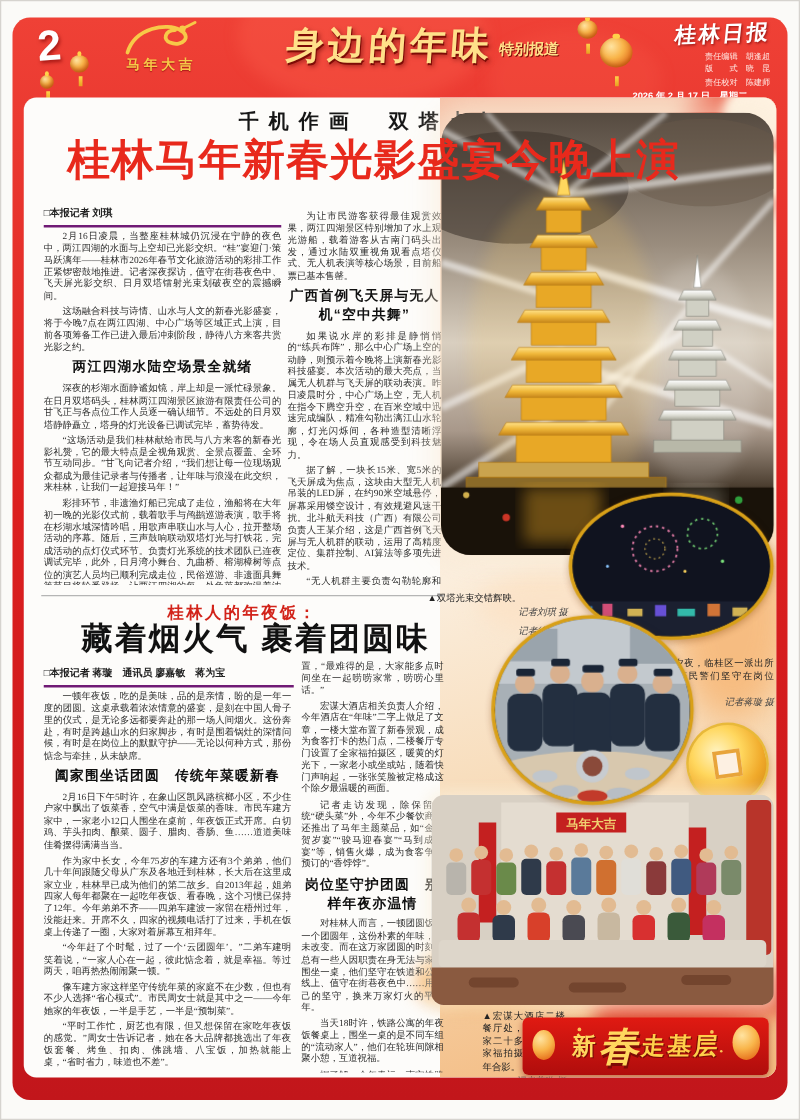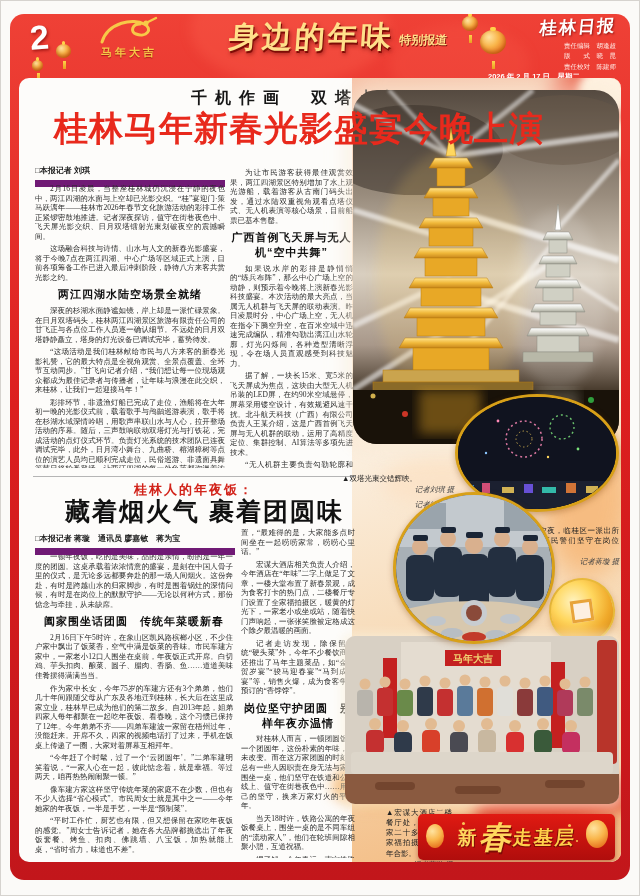--- a/index.html
+++ b/index.html
@@ -26,35 +26,35 @@
   .btitle{position:absolute;left:188px;top:8px;width:280px;text-align:center;white-space:nowrap;}
   .btitle .main{font:900 30px/1 "Liberation Serif",serif;color:#ffe08a;letter-spacing:3px;
         text-shadow:1px 2px 0 #7e0c06,2px 3px 4px rgba(90,0,0,.6);transform:skewX(-4deg);display:inline-block;}
   .btitle .tag{font:700 12px/1 "Liberation Sans",sans-serif;color:#ffe08a;margin-left:5px;
         text-shadow:1px 1px 0 #7e0c06;display:inline-block;transform:skewX(-4deg) translateY(-3px);}
   .masthead{position:absolute;left:502px;top:5px;width:104px;text-align:right;
         font:900 17px/1 "Liberation Serif",serif;color:#fff;letter-spacing:2px;
         transform:skewX(-8deg) rotate(-2deg);text-shadow:1px 1px 2px rgba(110,0,0,.7);}
   .credits{position:absolute;left:498px;top:27px;width:108px;text-align:right;
         font:400 6.5px/1.6 "Liberation Sans",sans-serif;color:#ffe9e4;}
-  .bdate{position:absolute;left:478px;top:59px;width:128px;text-align:left;
+  .bdate{position:absolute;left:478px;top:59px;width:128px;text-align:center;
         font:700 7.5px/1 "Liberation Sans",sans-serif;color:#fff;}
   
   .panel{position:absolute;left:19px;top:78px;width:602px;height:784px;background:#fdfcfa;
          border-radius:10px;overflow:hidden;}
   .backdrop{position:absolute;left:333px;top:0;width:269px;height:784px;
      background:linear-gradient(165deg,#f6c2a8 0%,#f9e2cc 22%,#fbeedd 45%,#f7d9b4 70%,#f3b97e 100%);}
   .blob{position:absolute;border-radius:50%;}
   
   .kicker1{position:absolute;left:40px;top:12px;width:480px;text-align:center;
       font:900 16px/1 "Liberation Sans",sans-serif;color:#161616;letter-spacing:8px;}
   .headline1{position:absolute;left:6px;top:32px;width:548px;text-align:center;
       font:900 34px/1.1 "Liberation Sans",sans-serif;color:#e8291c;letter-spacing:1px;z-index:3;}
   .byline{position:absolute;font:700 8px/1.2 "Liberation Sans",sans-serif;color:#222;
-      border-bottom:7px solid #701a75;padding-bottom:4px;}
+      border-bottom:2px solid #701a75;padding-bottom:4px;}
   .col{position:absolute;font-size:7.5px;line-height:1.27;text-align:justify;color:#2b2b2b;overflow:hidden;}
   .col p{margin:0 0 3px;text-indent:2em;}
   .col .subhead{font:700 11px/1.35 "Liberation Sans",sans-serif;text-align:center;text-indent:0;
       margin:5px 0 4px;color:#101010;letter-spacing:1px;}
   .hr2{position:absolute;left:14px;top:398px;width:322px;border-top:1px solid #b5b5b5;z-index:2;}
   .kicker2{position:absolute;left:0;top:405px;width:350px;text-align:center;
       font:700 13px/1 "Liberation Sans",sans-serif;color:#d2231a;letter-spacing:2px;z-index:2;}
   .headline2{position:absolute;left:0;top:420px;width:350px;text-align:center;
       font:900 25px/1.1 "Liberation Sans",sans-serif;color:#111;letter-spacing:2px;z-index:2;padding-left:21px;}
   

